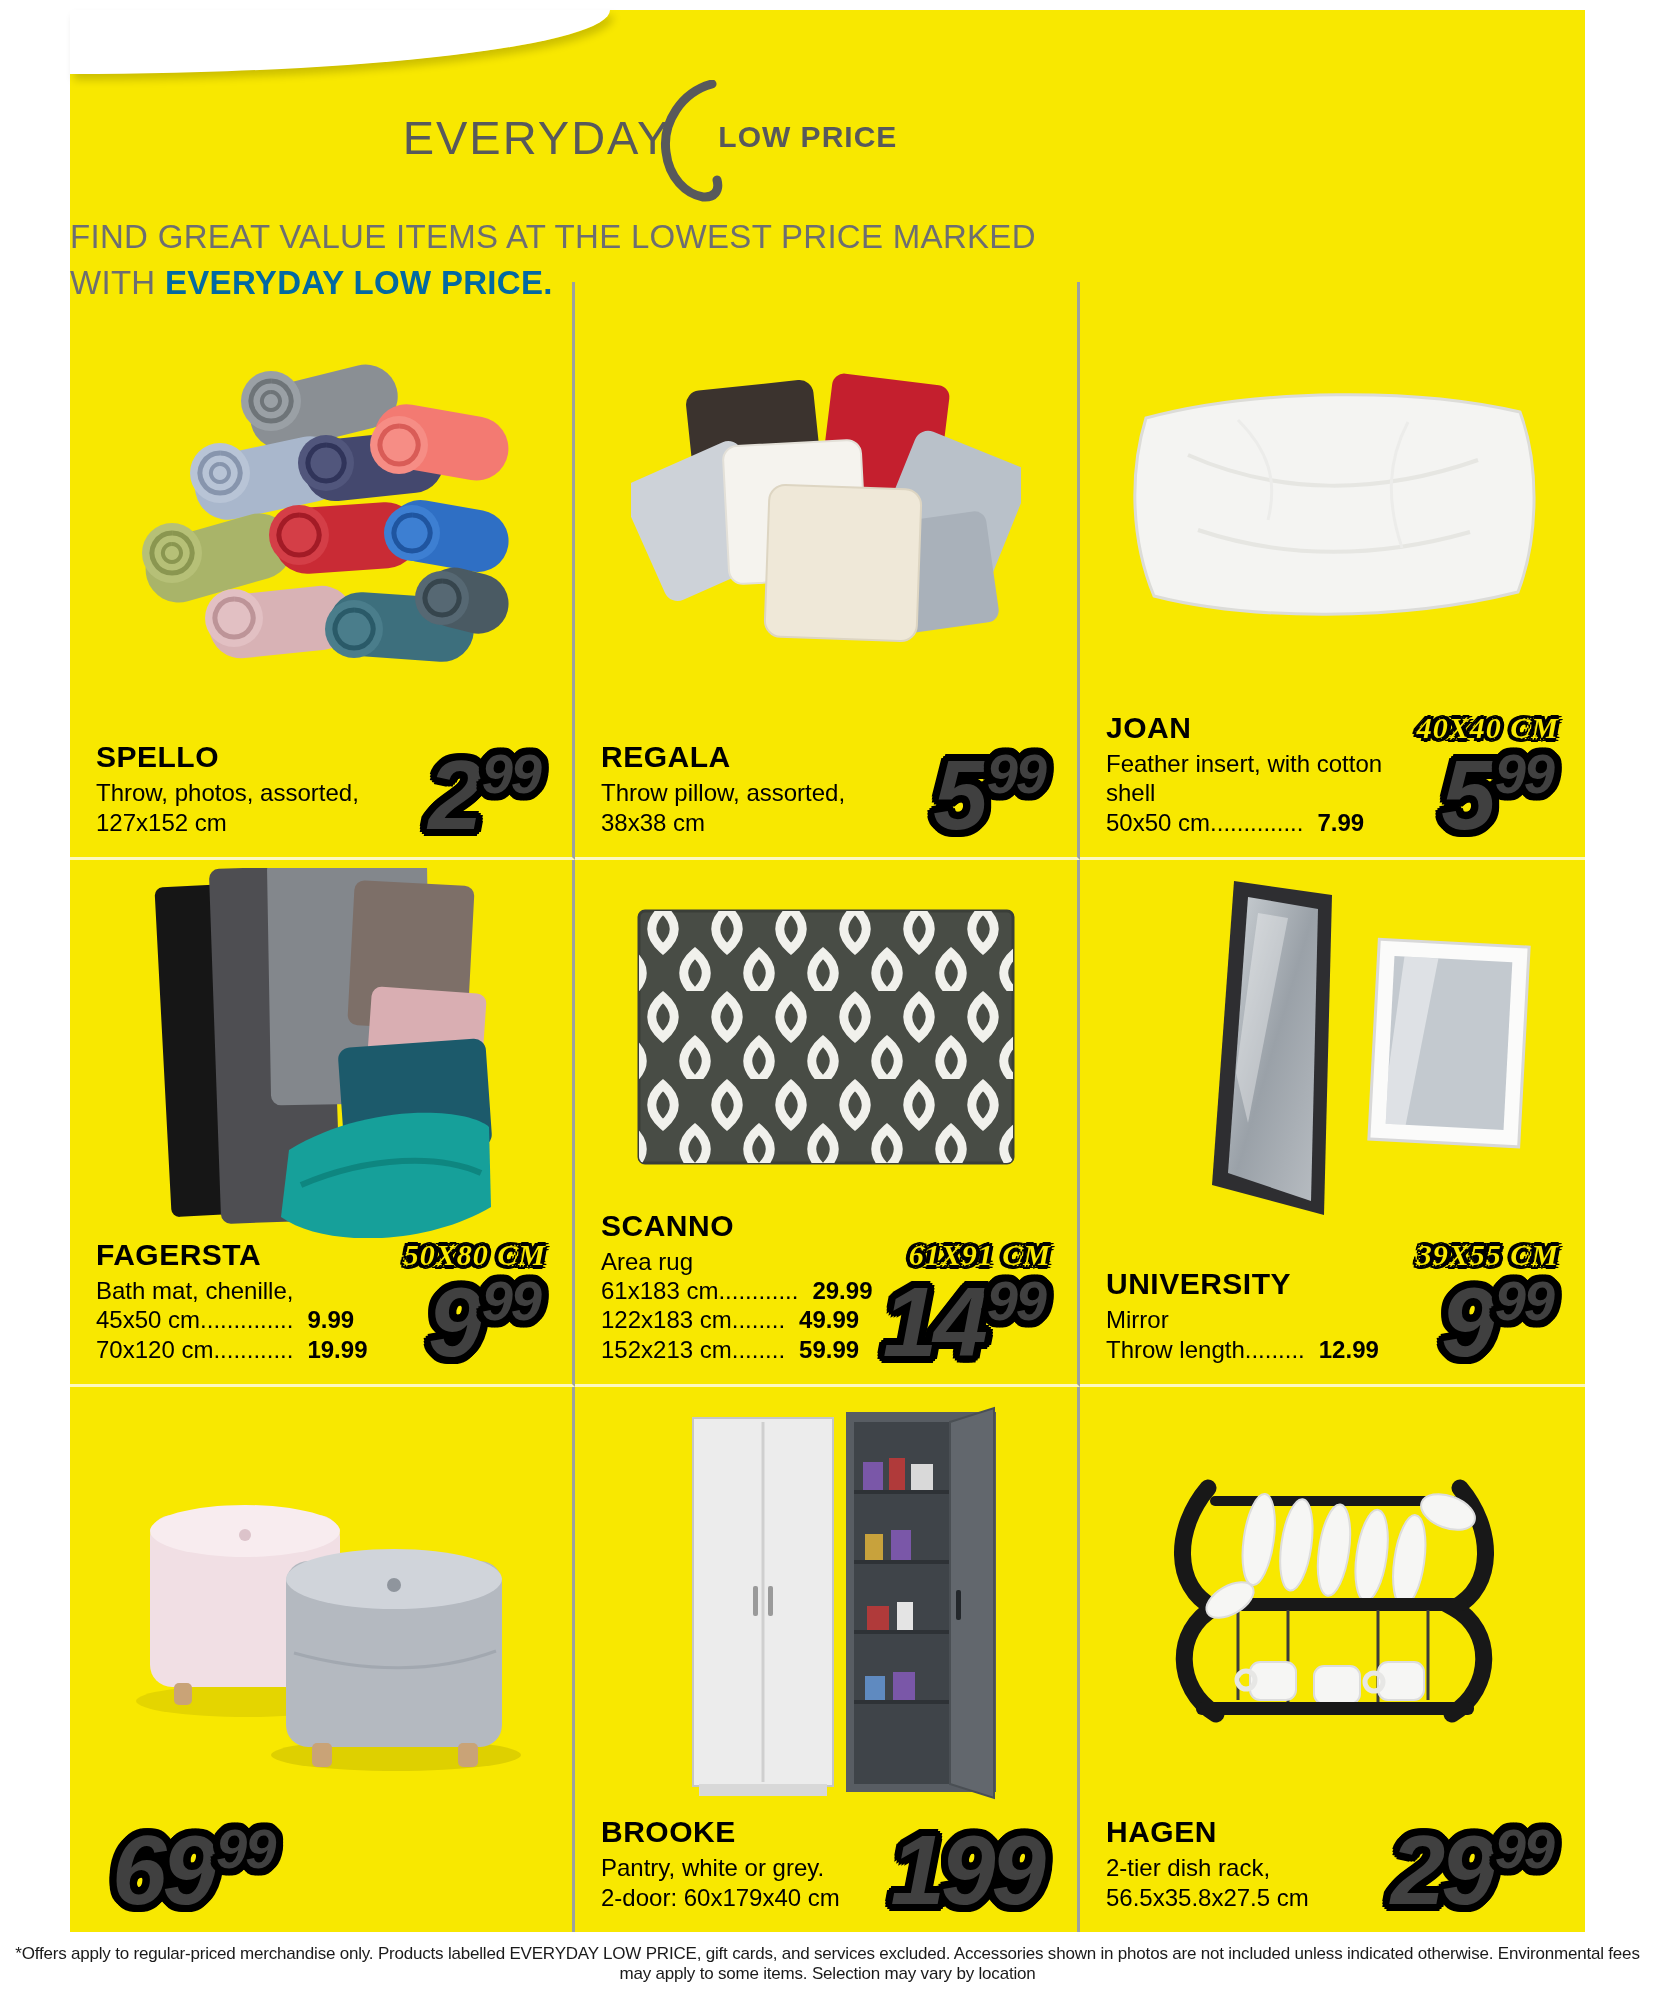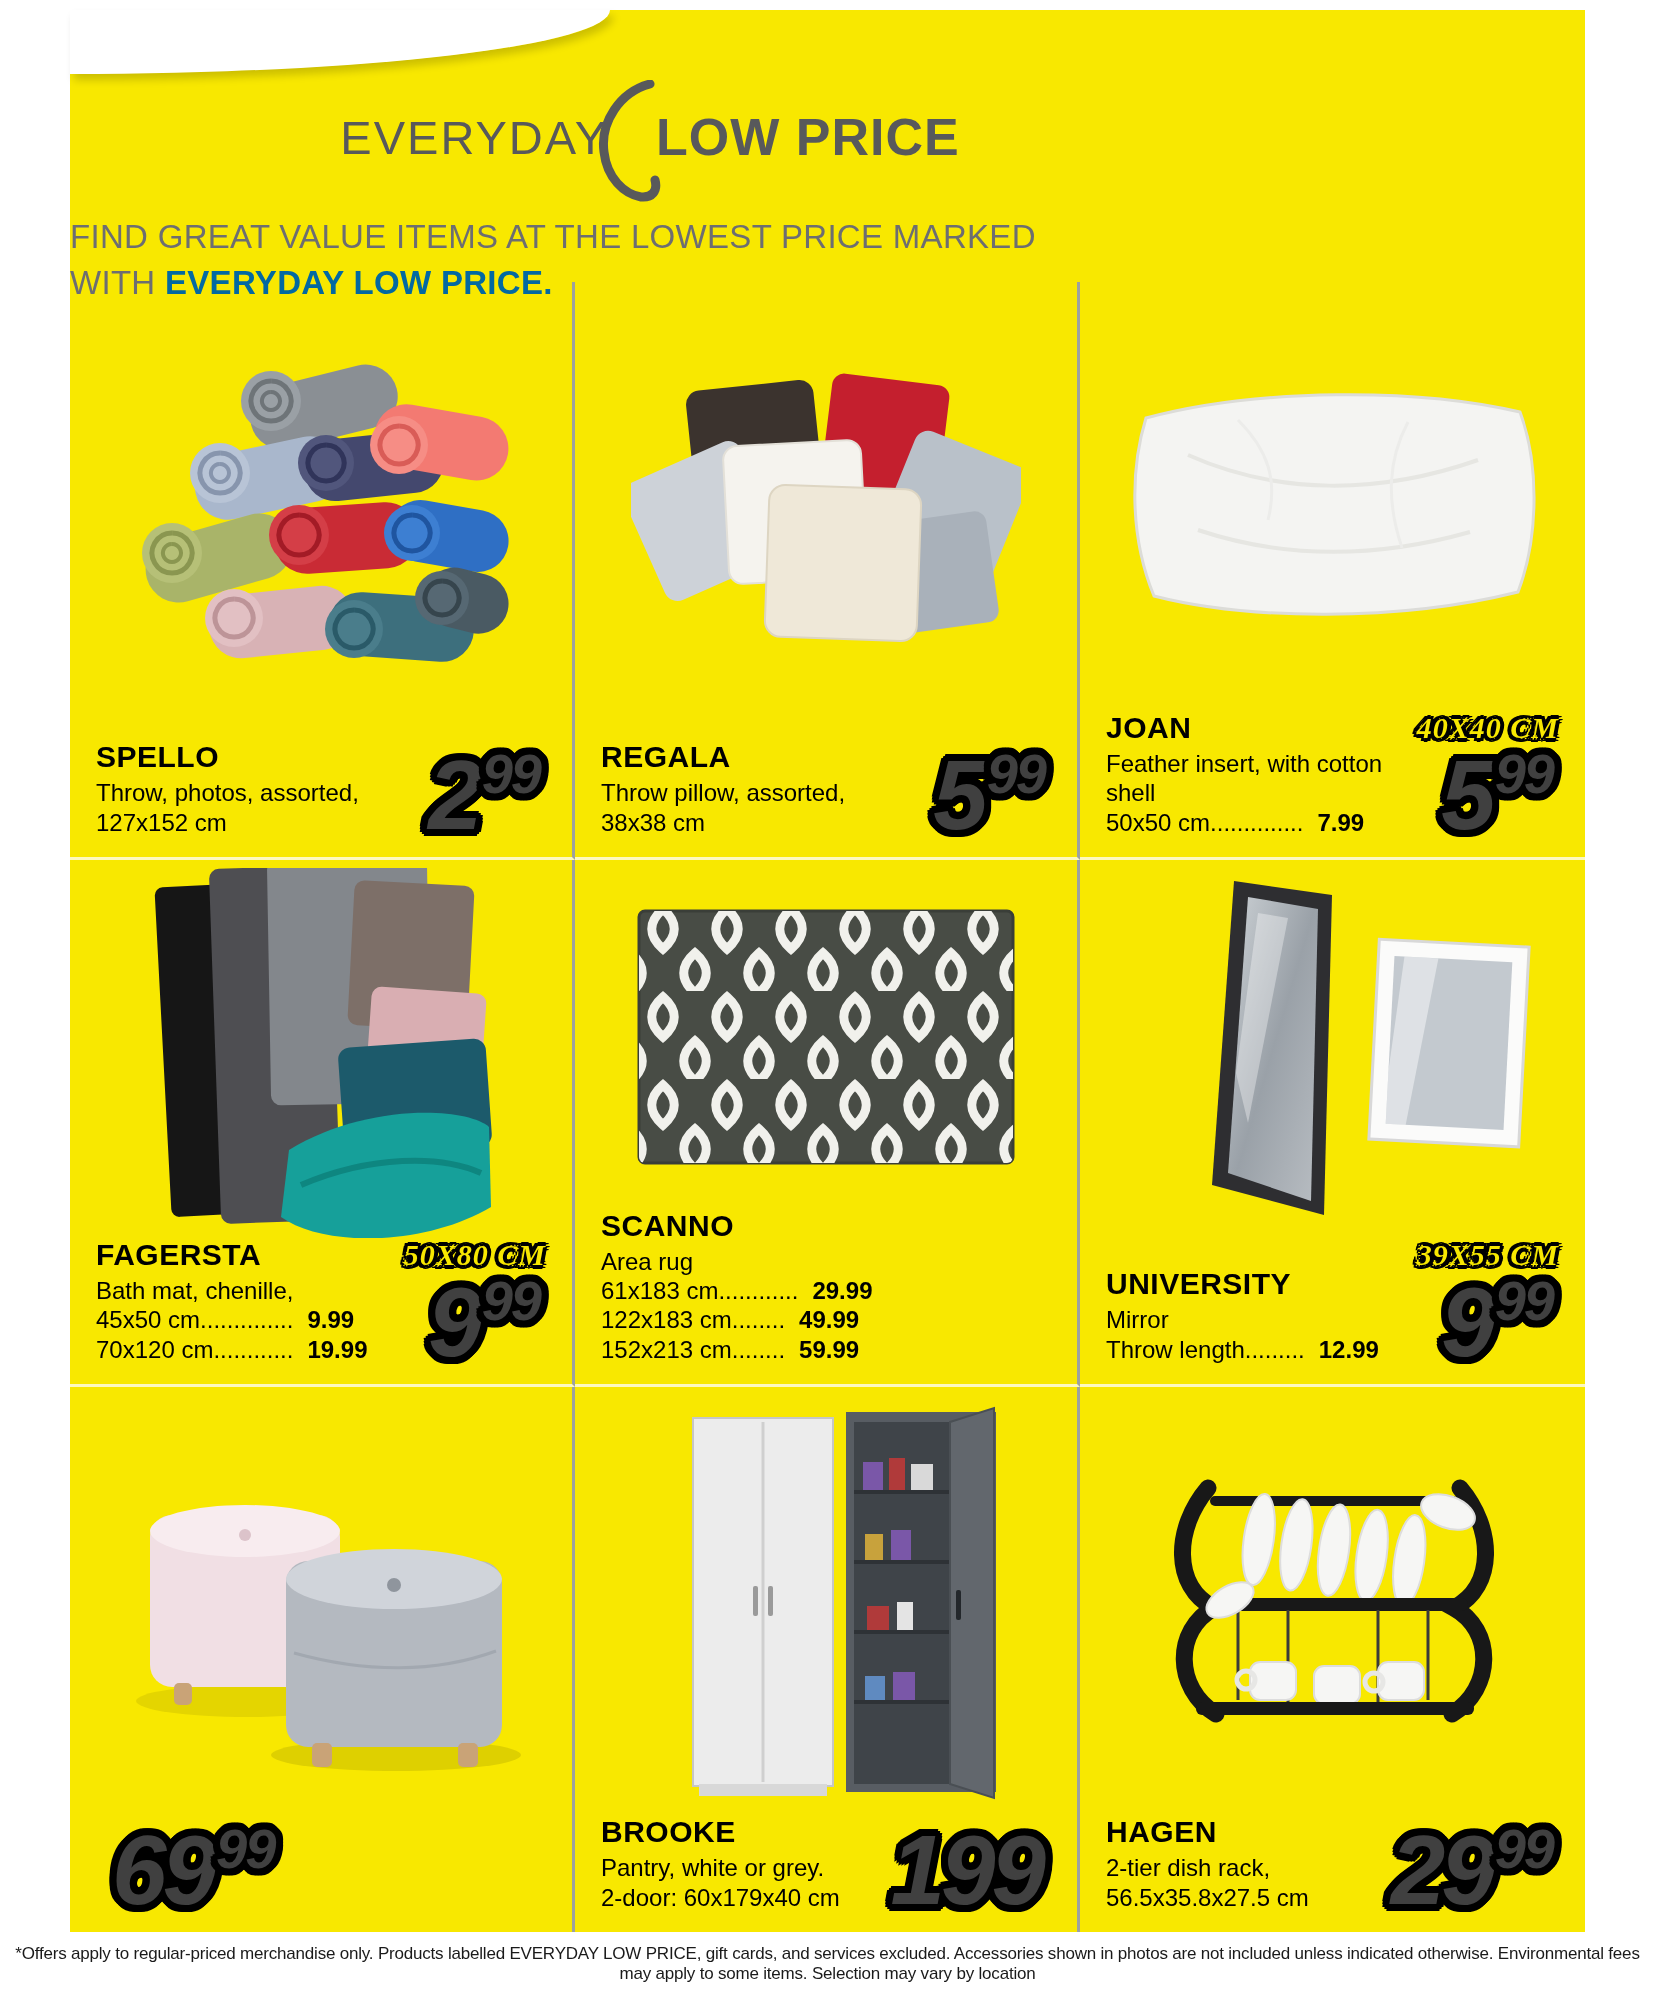--- a/index.html
+++ b/index.html
@@ -13,21 +13,21 @@
   }
   .curl{
     position:absolute;top:0;left:0;width:540px;height:64px;background:#ffffff;
     border-bottom-right-radius:540px 64px;
     box-shadow:4px 6px 9px rgba(0,0,0,0.18);
   }
   
   .header{position:absolute;top:64px;left:0;width:1160px;text-align:left;}
   .logo-row{display:flex;align-items:center;justify-content:center;color:#58595b;}
   .logo-left{font-size:47px;font-weight:400;letter-spacing:2px;}
-  .logo-right{font-size:52px;font-weight:700;letter-spacing:1px;}
+  .logo-right{font-size:30px;font-weight:700;letter-spacing:1px;}
   .swoosh{margin:0 -8px 0 -14px;position:relative;top:6px;}
   .tagline{margin-top:14px;font-size:33px;color:#6d6e71;line-height:1.4;letter-spacing:0.3px;}
   .tagline b{color:#0369a1;}
   
   .grid{
     position:absolute;top:272px;left:0;width:100%;height:1650px;
     display:grid;grid-template-columns:505px 505px 505px;grid-template-rows:578px 527px 545px;
   }
   .cell{
     position:relative;box-sizing:border-box;padding:8px 26px 20px 26px;
@@ -250,20 +250,24 @@
         </svg>
       </div>
       <div class="cell-bottom">
         <div class="info">
           <div class="name">SCANNO</div>
           <div class="desc">Area rug</div>
           <div class="price-row"><span>61x183 cm</span><span class="dots">............</span><span class="pr">29.99</span></div>
           <div class="price-row"><span>122x183 cm</span><span class="dots">........</span><span class="pr">49.99</span></div>
           <div class="price-row"><span>152x213 cm</span><span class="dots">........</span><span class="pr">59.99</span></div>
         </div>
+        <div class="price-wrap">
+          <div class="badge">61X91 CM</div>
+          <div class="bigprice"><span>14</span><span class="sup">99</span></div>
+        </div>
       </div>
     </div>
 
     <div class="cell bB">
       <div class="cell-img">
         <svg width="430" height="360" viewBox="0 0 430 360">
           <defs>
             <linearGradient id="mirg" x1="0" y1="0" x2="1" y2="1">
               <stop offset="0" stop-color="#cdd2d6"></stop>
                 <stop offset="0.5" stop-color="#9aa1a8"></stop>

